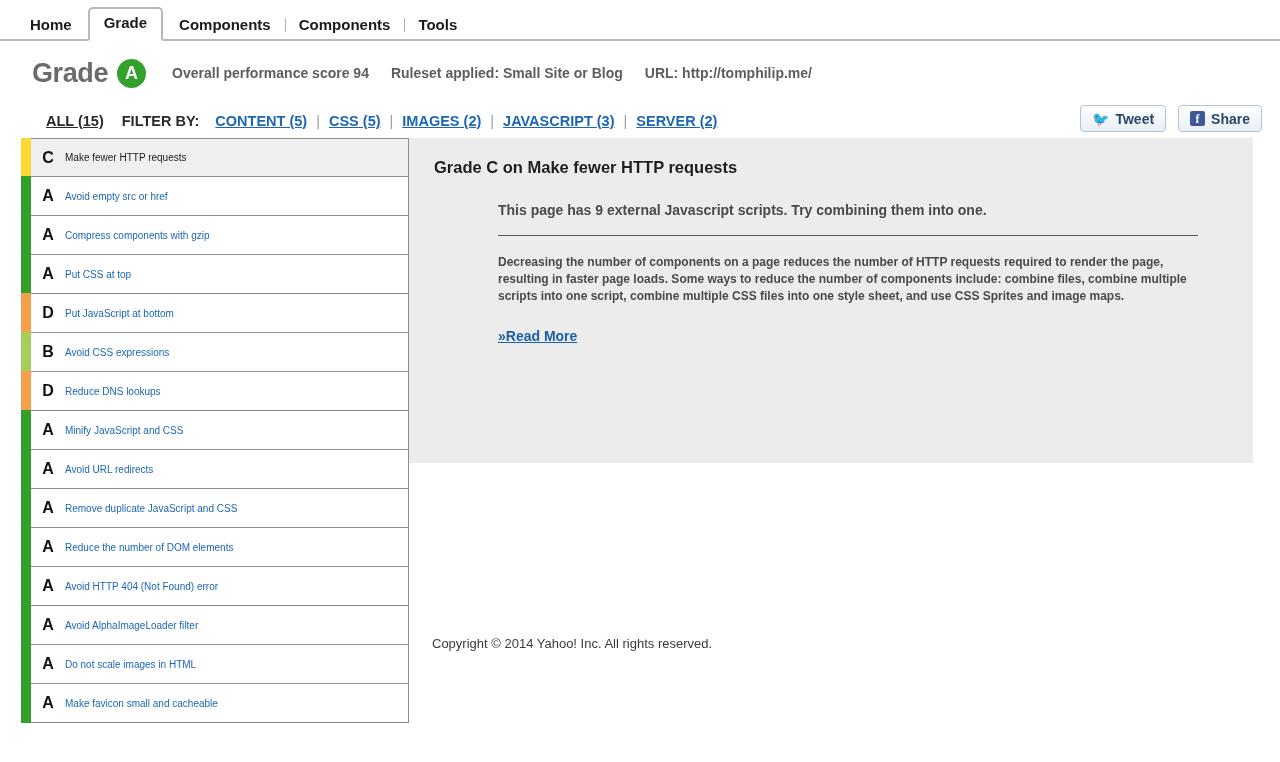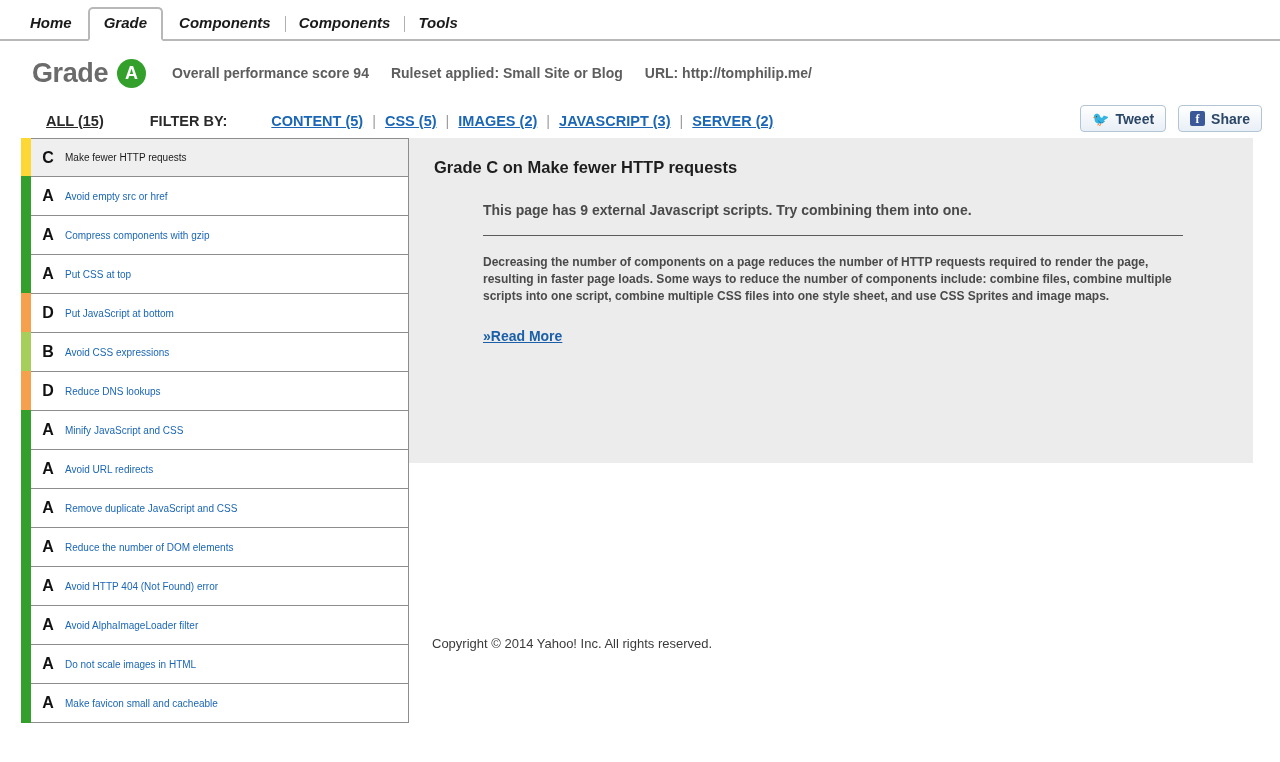--- a/index.html
+++ b/index.html
@@ -14,21 +14,21 @@
   .topbar {
     position: relative;
     height: 41px;
     border-bottom: 2px solid #b8b8b8;
     background: #ffffff;
   }
   .tabs {
     position: absolute;
     left: 16px; bottom: -2px;
     display: flex;
-    font-style: italic;
+    align-items: flex-end;
   }
   .tab {
     font-size: 15px;
     font-weight: bold;
     color: #1a1a1a;
     padding: 8px 14px 9px 14px;
     line-height: 1;
     position: relative;
     cursor: pointer;
     white-space: nowrap;
@@ -169,21 +169,20 @@
 
   
   .filterbar {
     position: relative;
     display: flex;
     align-items: center;
     padding: 19px 0 0 46px;
     height: 44px;
     font-size: 14.5px;
     font-weight: bold;
-    gap: 28px;
   }
   .f-all {
     color: #2a2a2a;
     text-decoration: underline;
     cursor: pointer;
   }
   .f-by {
     color: #2a2a2a;
     margin-left: 18px;
     margin-right: 16px;
@@ -284,21 +283,21 @@
     width: 844px;
     height: 325px;
     background: #ececec;
   }
   .panel-h {
     font-size: 16.5px;
     font-weight: bold;
     color: #1e1e1e;
     padding: 20px 0 0 25px;
   }
-  .panel-inner { padding: 0 40px 0 74px; }
+  .panel-inner { padding: 0 40px 0 74px; margin-left: 15px; }
   .panel-summary {
     font-size: 14px;
     font-weight: bold;
     color: #4a4a4a;
     padding-top: 25px;
   }
   .panel-rule {
     height: 1px;
     background: #5b5b5b;
     margin: 17px 0 0 0;

